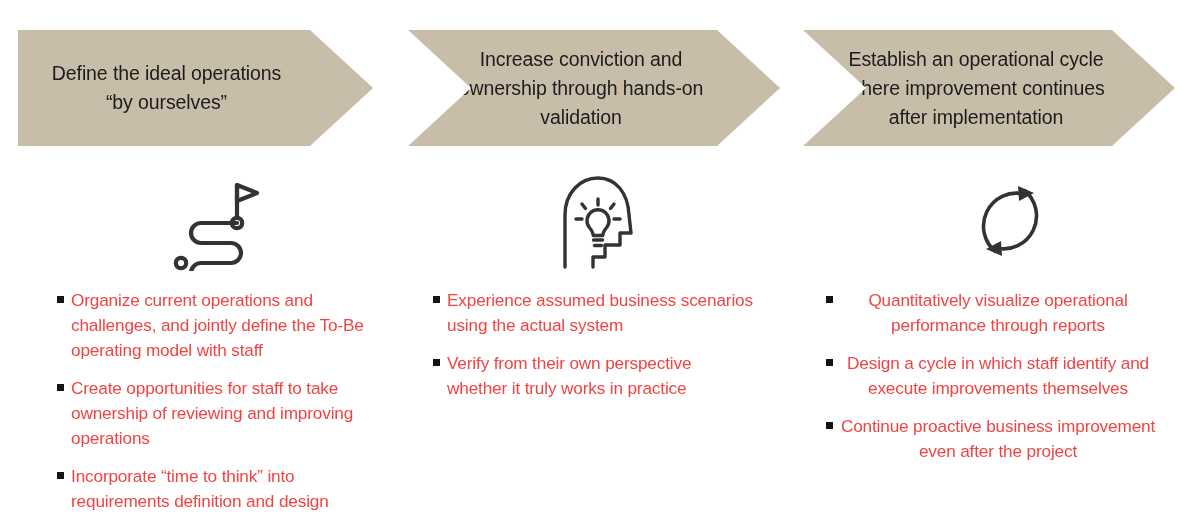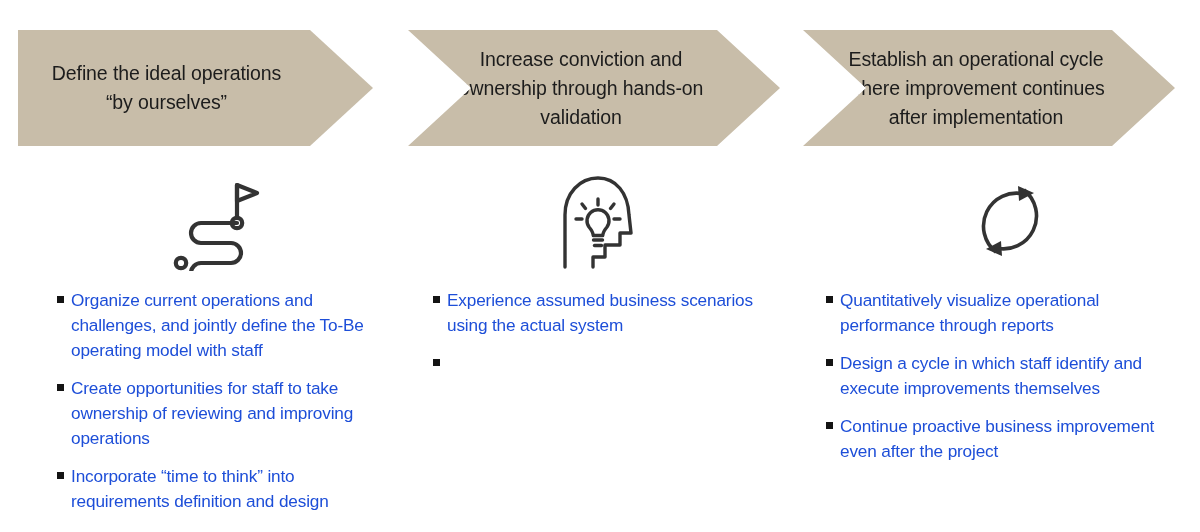--- a/index.html
+++ b/index.html
@@ -86,35 +86,35 @@
     list-style: none;
     margin: 0;
     padding: 0;
   }
   ul.bullets li {
     position: relative;
     padding-left: 14px;
     margin-bottom: 13px;
     font-size: 17.2px;
     line-height: 25px;
-    color: #1d4ed8;
+    color: #ef4444;
     letter-spacing: -0.15px;
   }
   ul.bullets li:last-child { margin-bottom: 0; }
   ul.bullets li .marker {
     position: absolute;
     left: 0;
     top: 8px;
     width: 7px;
     height: 7px;
     background: #141414;
   }
   .col-0 ul.bullets { margin-left: 27px; width: 322px; }
   .col-1 ul.bullets { margin-left: 25px; width: 320px; }
-  .col-2 ul.bullets { margin-left: 11px; width: 330px; }
+  .col-2 ul.bullets { margin-left: 11px; width: 330px; text-align: center; }
   .col-0 ul.bullets { padding-top: 6px; }
   .col-1 ul.bullets { padding-top: 6px; }
   .col-2 ul.bullets { padding-top: 6px; }
 </style>
 </head>
 <body>
 
 <div id="banner-row">
 
   <div class="banner banner-0">
@@ -190,20 +190,24 @@
   </div>
 
   <ul class="bullets">
     <li>
       <span class="marker"></span>
       <span>Experience assumed business scenarios using the actual system</span>
     </li>
     <li>
       <span class="marker"></span>
     </li>
+    <li>
+      <span class="marker"></span>
+      <span>Verify from their own perspective whether it truly works in practice</span>
+    </li>
   </ul>
 </div>
 
 <div class="column col-2">
 
   <div class="icon-wrap">
     <svg width="84" height="88" viewBox="0 0 84 88" fill="none" stroke="#333333" stroke-width="3.6" stroke-linecap="butt" aria-hidden="true">
 
       <path d="M56 13 A33 33 0 0 1 28 71"></path>
       <polygon points="33,64 18,72 34,79" fill="#333333" stroke="none"></polygon>

